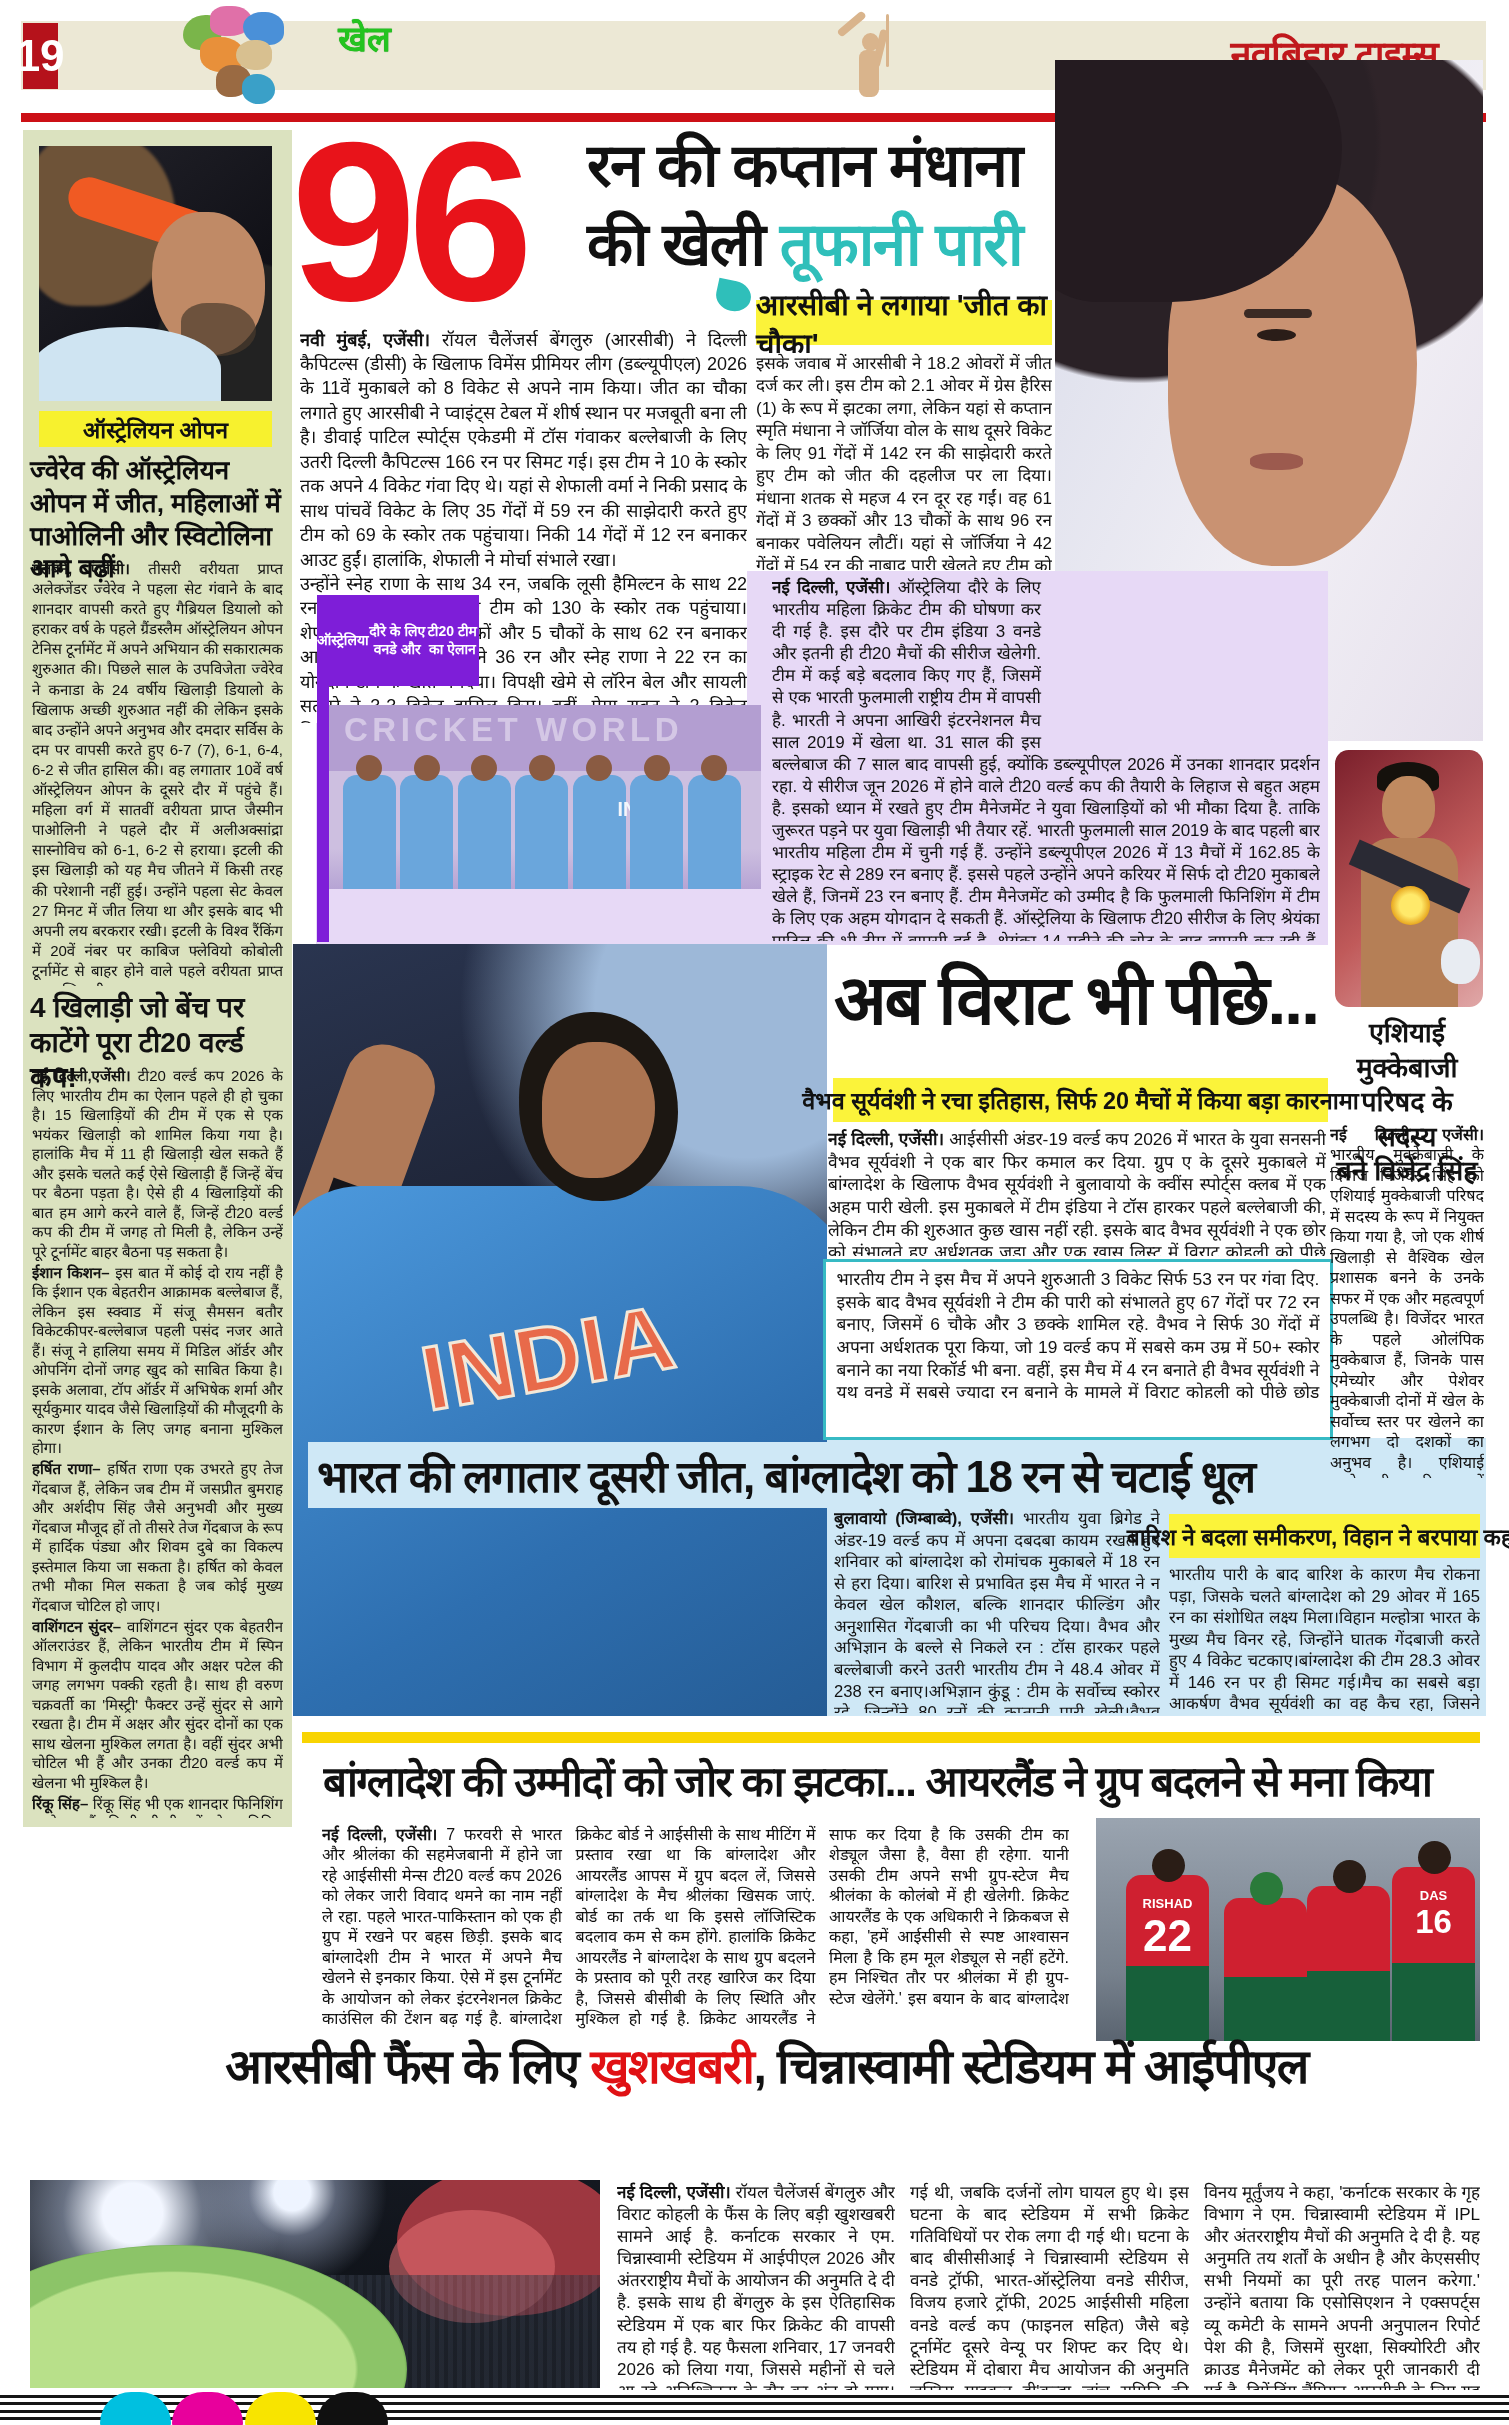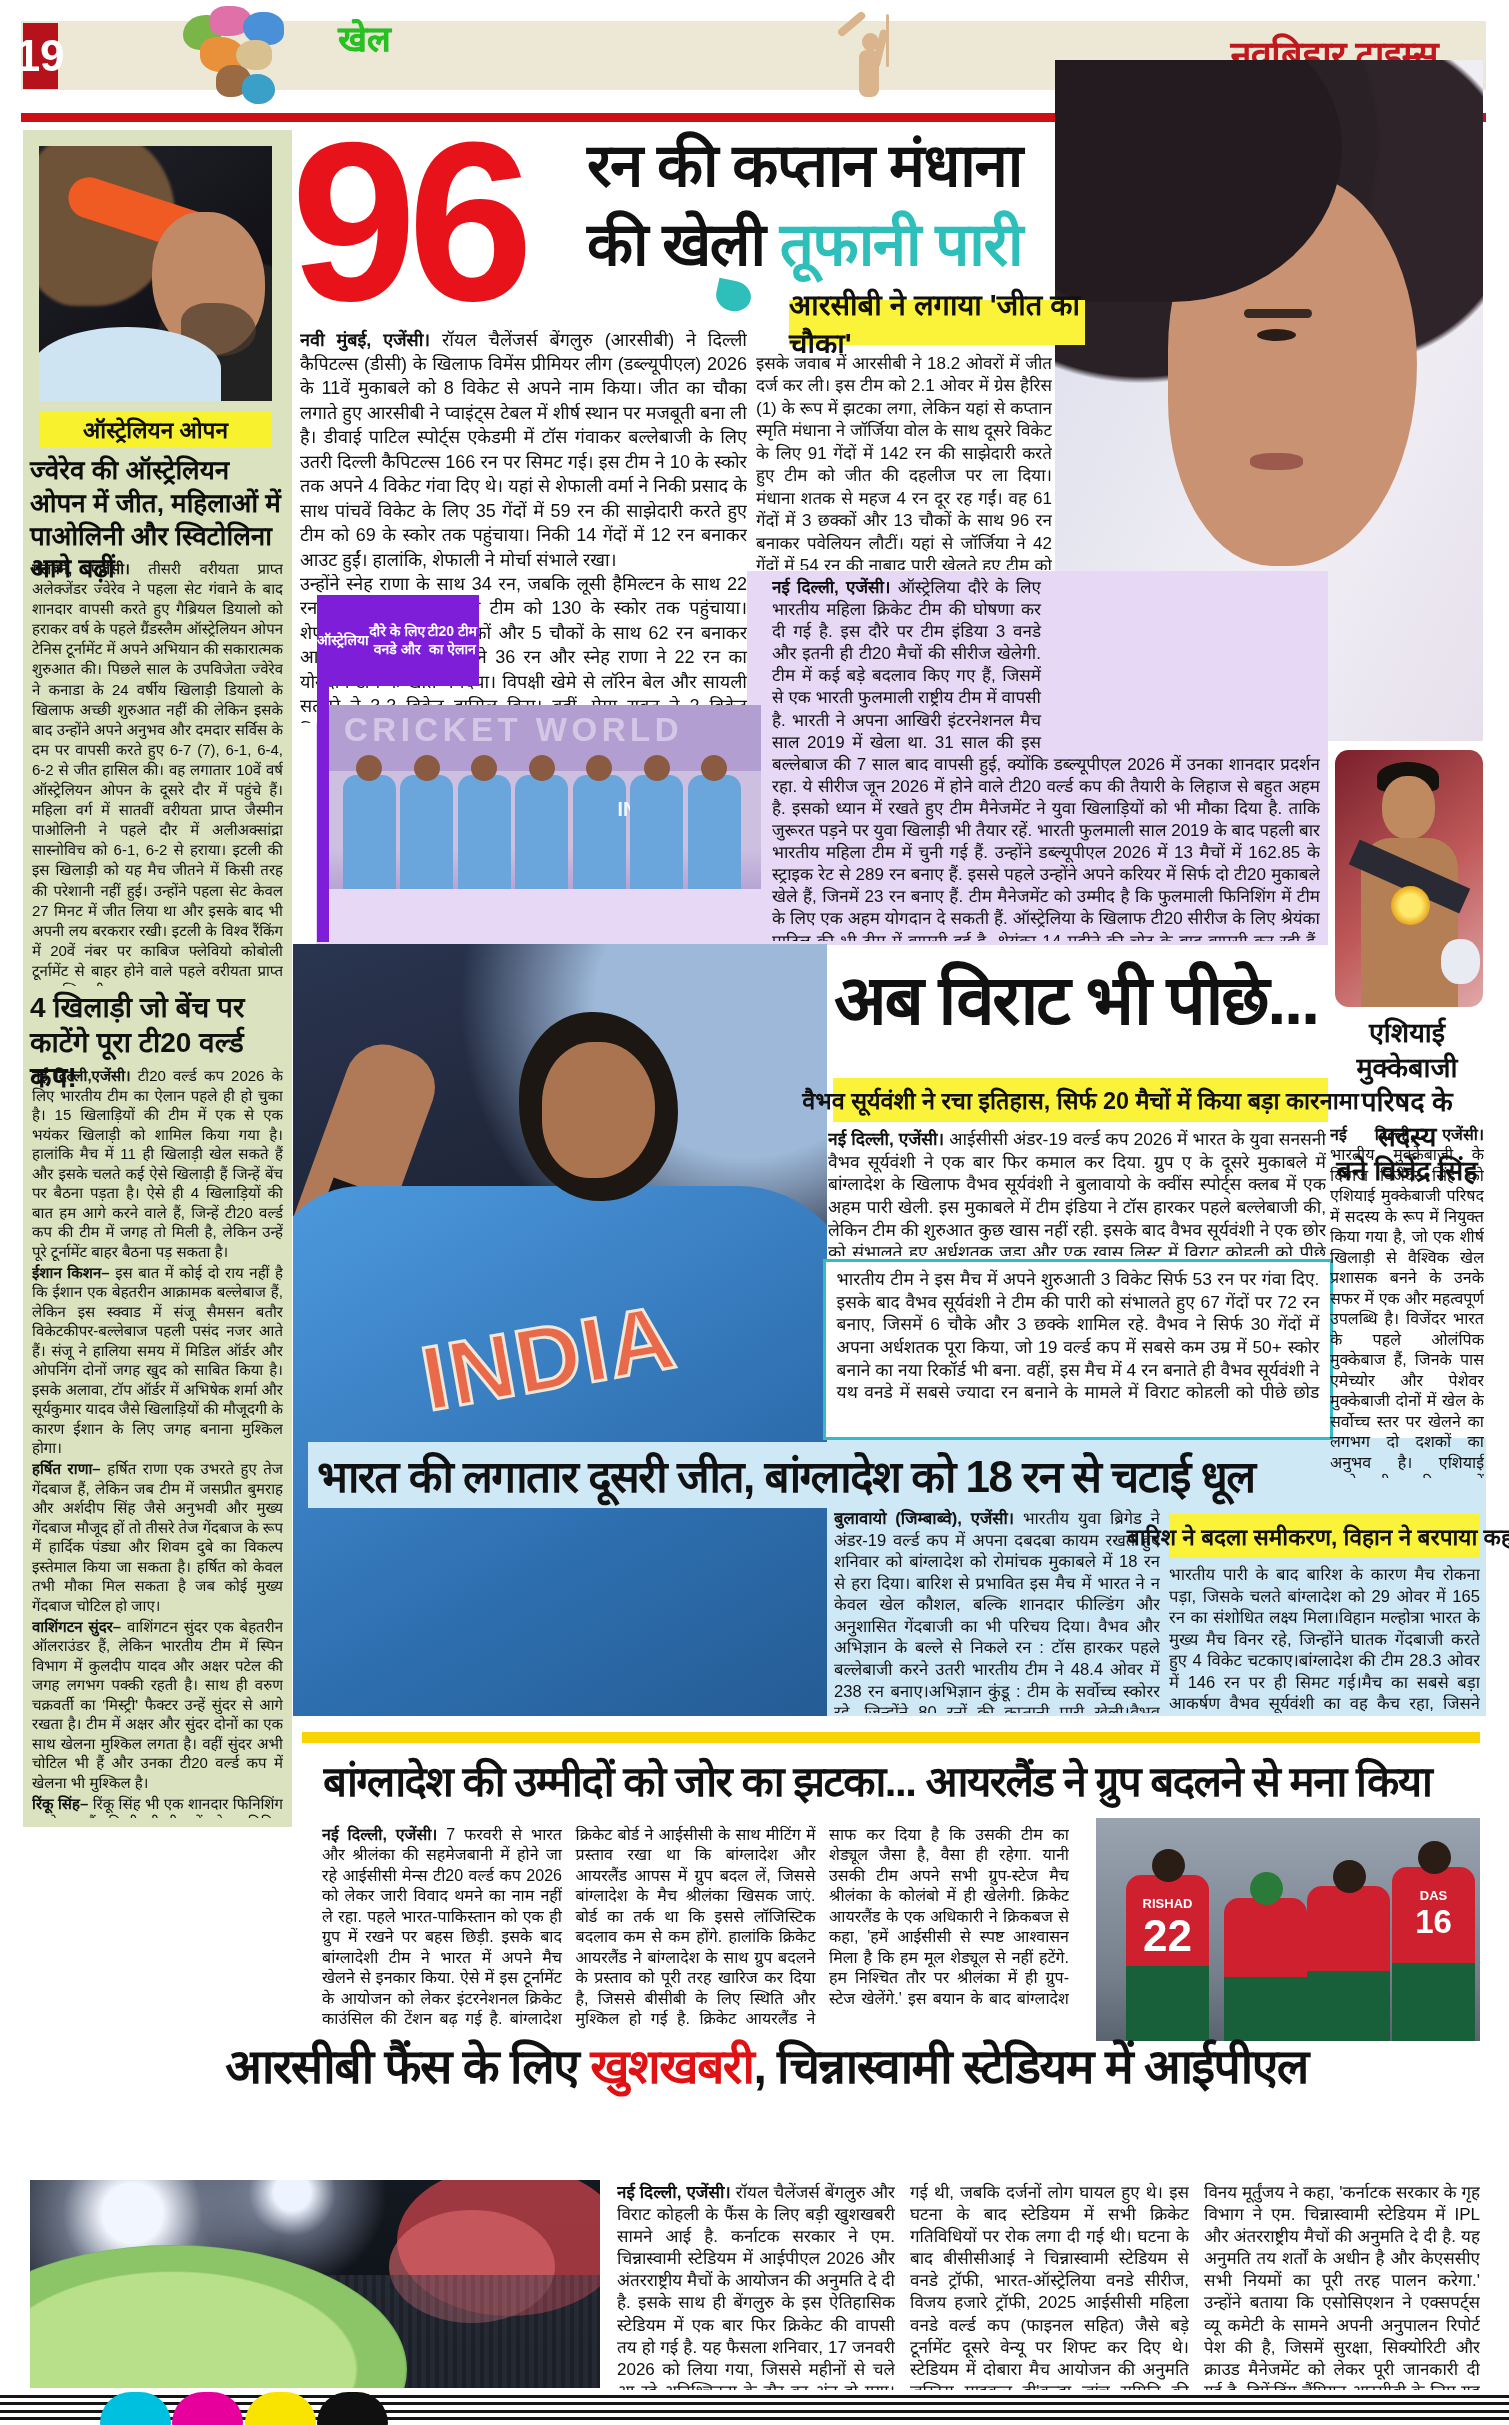--- a/index.html
+++ b/index.html
@@ -82,21 +82,21 @@
   .md-hair{position:absolute;left:-30px;top:-45px;width:317px;height:287px;background:#241b20;
      border-radius:40% 60% 70% 30%;}
   .md-brow{position:absolute;left:189px;top:249px;width:68px;height:9px;background:#3a2a24;border-radius:6px;}
   .md-eye{position:absolute;left:202px;top:269px;width:39px;height:12px;background:#2a1d18;border-radius:50%;}
   .md-lip{position:absolute;left:195px;top:393px;width:53px;height:16.6px;background:#9c5a4e;border-radius:40%;}
   .lead-bodyA{left:300px;top:326px;width:447px;height:246px;background:#fff;z-index:3;
      font-size:18px;line-height:1.36;padding-top:1.5px;}
   .lead-bodyA-tail{left:300px;top:572px;width:447px;height:151px;background:#fff;z-index:3;
      font-size:18px;line-height:1.36;}
   .sub-yellow{left:756px;top:300px;width:296px;height:45px;background:#fbf33a;z-index:3;
-     font-size:29px;font-weight:bold;display:flex;align-items:center;justify-content:center;margin-left:33px;}
+     font-size:29px;font-weight:bold;display:flex;align-items:center;justify-content:center;}
   .sub-bodyB{left:756px;top:353px;width:296px;height:217px;background:#fff;z-index:3;
      font-size:17px;line-height:1.32;}
 
   
   .lavender{left:316px;top:571px;width:1012px;height:374px;background:#e7d9f6;z-index:1;}
   .aus-box{left:317px;top:595px;width:162px;height:91px;background:#7e1ed8;z-index:4;color:#fff;
      display:flex;flex-direction:row;align-items:center;justify-content:center;
      font-size:14px;font-weight:bold;line-height:1.22;text-align:center;}
   .aus-strip{left:317px;top:685px;width:12px;height:257px;background:#7e1ed8;z-index:4;}
   .ph-team{left:329px;top:705px;width:432px;height:184px;z-index:4;background:

